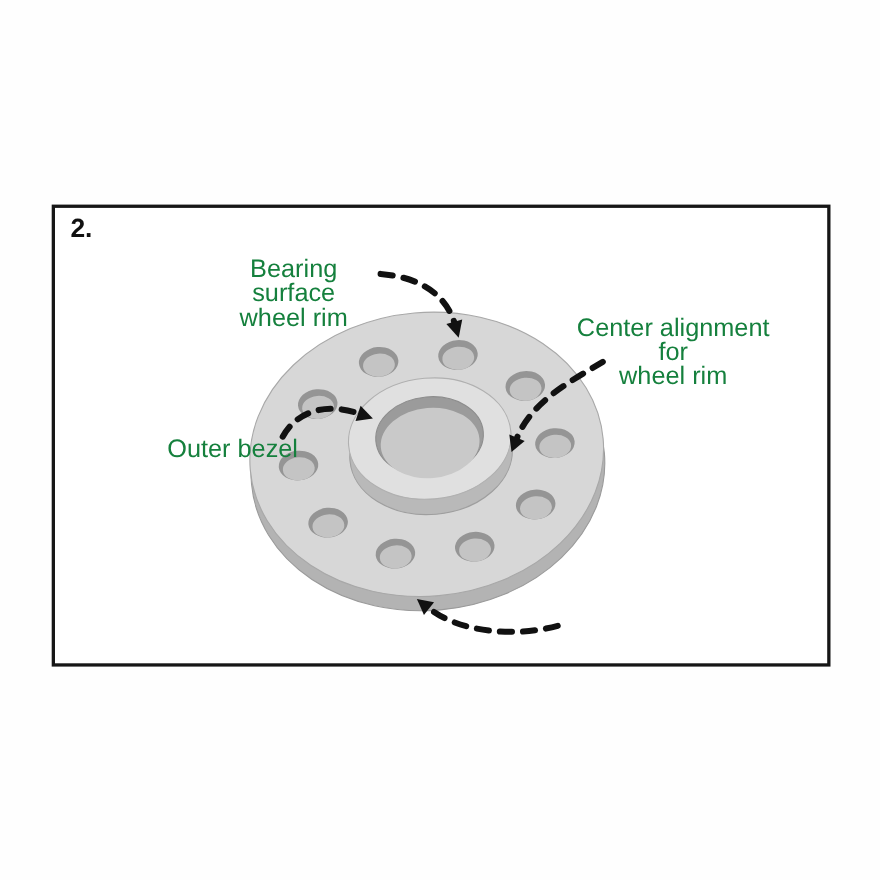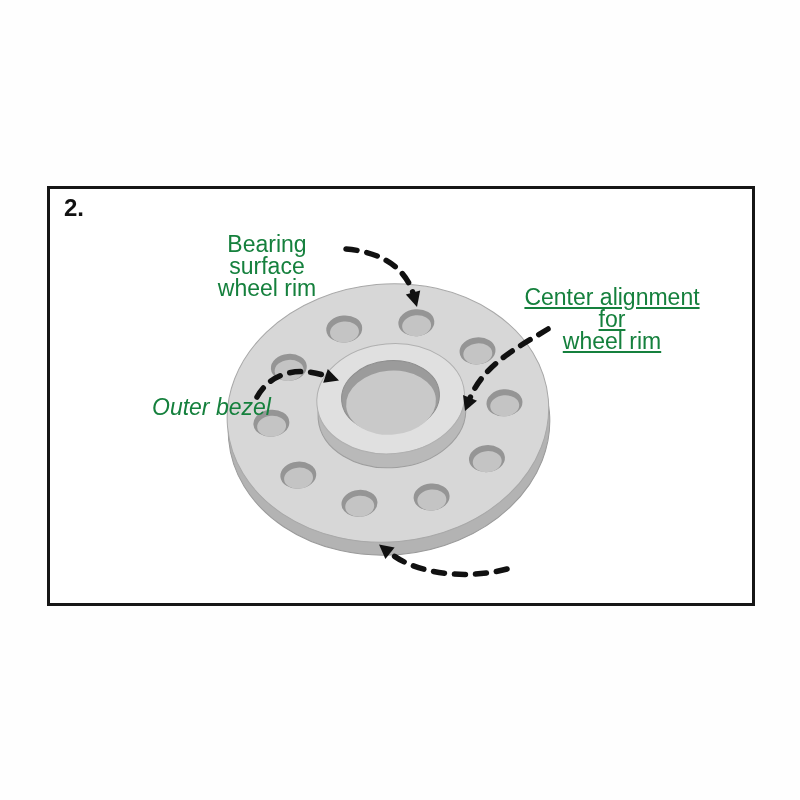--- a/index.html
+++ b/index.html
@@ -102,25 +102,25 @@
       <polygon points="339,380.5 323.2,382.8 327.8,368.9"></polygon>
       <polygon points="379,544.5 394.6,547.4 385.4,559.1"></polygon>
     </g>
   </svg>
 
   <div class="label center" style="left:192px; top:233px; width:150px;">
     <span class="line">Bearing surface</span>
     <span class="line">wheel rim</span>
   </div>
 
-  <div class="label center" style="left:512px; top:286px; width:200px;text-decoration:underline;">
+  <div class="label center" style="left:512px; top:286px; width:200px;">
     <span class="line">Center alignment for</span>
     <span class="line">wheel rim</span>
   </div>
 
-  <div class="label" style="left:152px; top:396px;font-style:italic;">
+  <div class="label" style="left:152px; top:396px;">
     <span class="line">Outer bezel</span>
   </div>
 
   <div class="label center" style="left:508px; top:531px; width:160px;">
   </div>
 
 </div>
 
 </body></html>

